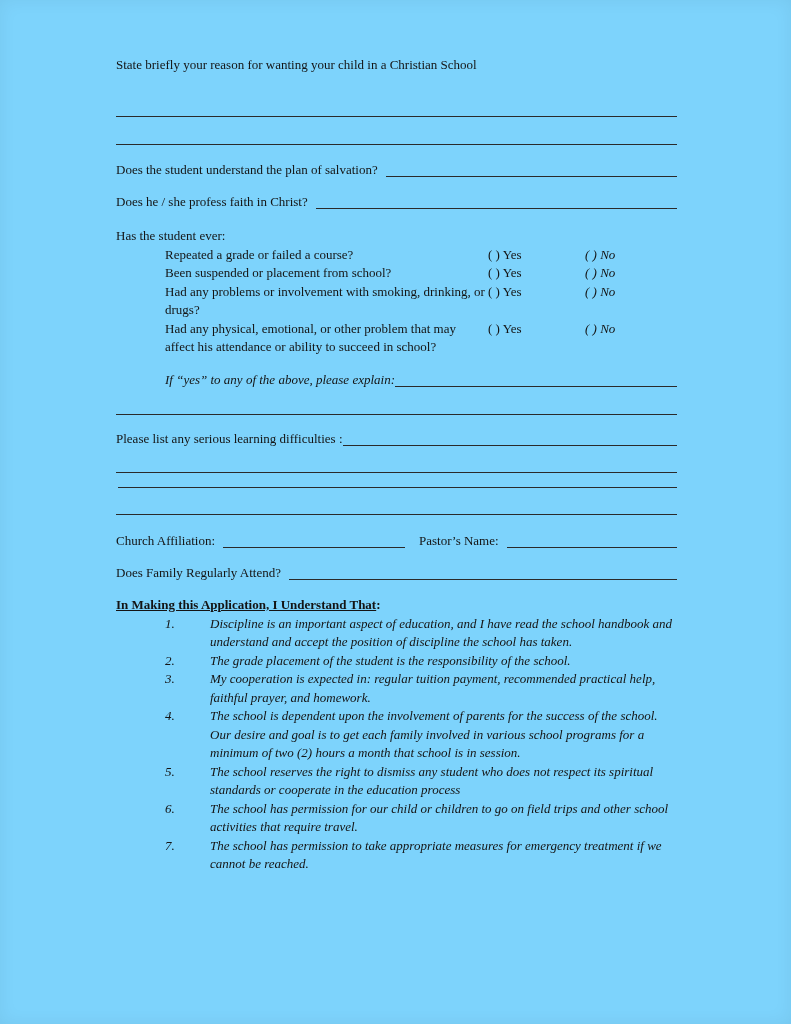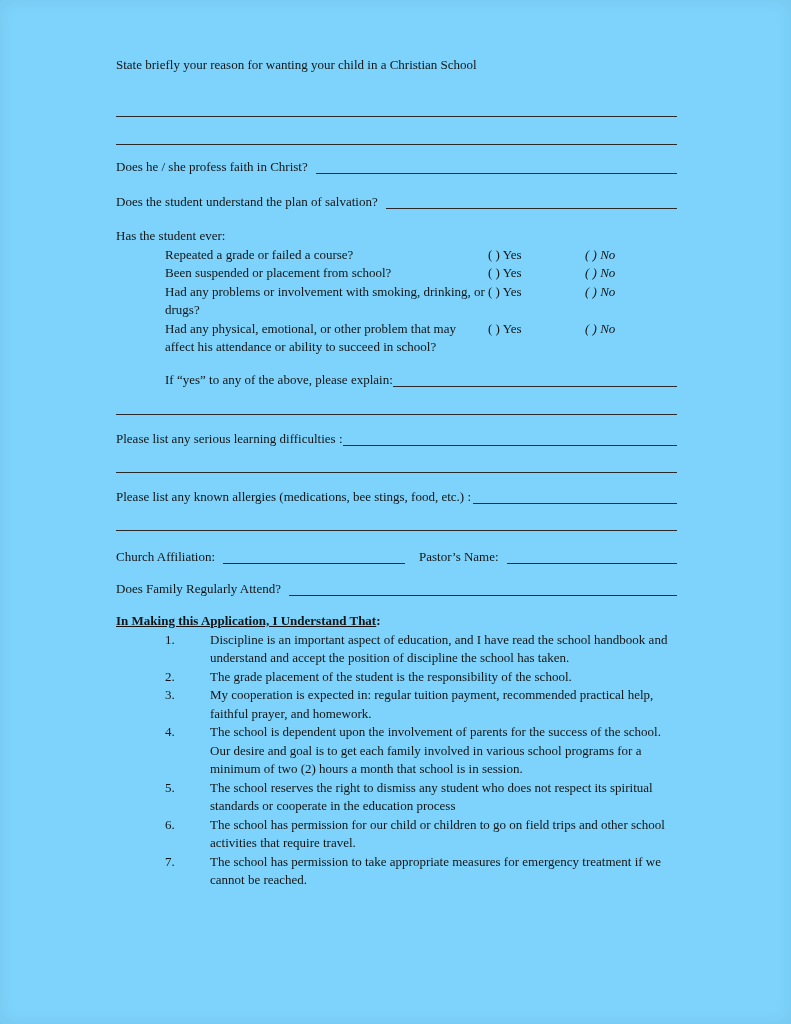--- a/index.html
+++ b/index.html
@@ -23,21 +23,21 @@
     flex: 1;
     height: 0;
     border-bottom: 1px solid #2a2a2a;
     margin: 0 0 3px 8px;
   }
   .blank.fixed { flex: 0 0 auto; }
   .full-line {
     border-bottom: 1px solid #2a2a2a;
     height: 27px;
   }
-  .indent { padding-left: 49px; }
+  .indent { padding-left: 49px; font-style: italic; }
   .hist-row { display:flex; line-height: 18.5px; }
   .hist-q { width: 323px; padding-left: 49px; box-sizing: content-box; }
   .hist-yes { width: 97px; white-space: nowrap; }
   .hist-no { flex: 1; white-space: nowrap; font-style: italic; }
   .heading-bold { font-weight: bold; margin-top: 12px; }
   .heading-bold .u { text-decoration: underline; text-align: right; }
   .list-item { display:flex; line-height: 18.5px; }
   .list-num { width: 45px; flex: 0 0 45px; }
   .list-text { flex: 1; }
   .para { line-height: 18.5px; }
@@ -48,27 +48,27 @@
 </head>
 <body>
 
 <div class="page">
 
   <div class="para">State briefly your reason for wanting your child in a Christian School</div>
 
   <div class="full-line" style="margin-top:14px;"></div>
   <div class="full-line"></div>
 
-  <div class="qrow" style="margin-top:12px;">
-    <span class="label">Does he / she profess faith in Christ?</span>
+  <div class="qrow" style="margin-top:15px;">
+    <span class="label">Does the student understand the plan of salvation?</span>
     <span class="blank"></span>
   </div>
 
-  <div class="qrow" style="margin-top:15px;">
-    <span class="label">Does the student understand the plan of salvation?</span>
+  <div class="qrow" style="margin-top:12px;">
+    <span class="label">Does he / she profess faith in Christ?</span>
     <span class="blank"></span>
   </div>
 
   <div class="mt14">Has the student ever:</div>
 
   <div class="hist-row">
     <div class="hist-q">Repeated a grade or failed a course?</div>
     <div class="hist-yes">(  ) Yes</div>
     <div class="hist-no">(  ) No</div>
   </div>
@@ -94,21 +94,20 @@
   </div>
   <div class="full-line" style="height:24px;"></div>
 
   <div class="qrow" style="margin-top:14px;">
     <span class="label">Please list any serious learning difficulties :</span>
     <span class="blank" style="margin-left:0;"></span>
   </div>
   <div class="full-line" style="height:23px;"></div>
 
   <div class="qrow" style="margin-top:14px;">
-    <span class="label">Please list any known allergies (medications, bee stings, food, etc.) :</span>
     <span class="blank" style="margin-left:2px;"></span>
   </div>
   <div class="full-line" style="height:23px;"></div>
 
   <div class="qrow mt16">
     <span class="label">Church Affiliation:</span>
     <span class="blank fixed" style="width:182px;"></span>
     <span class="label" style="margin-left:14px;">Pastor’s Name:</span>
     <span class="blank"></span>
   </div>

